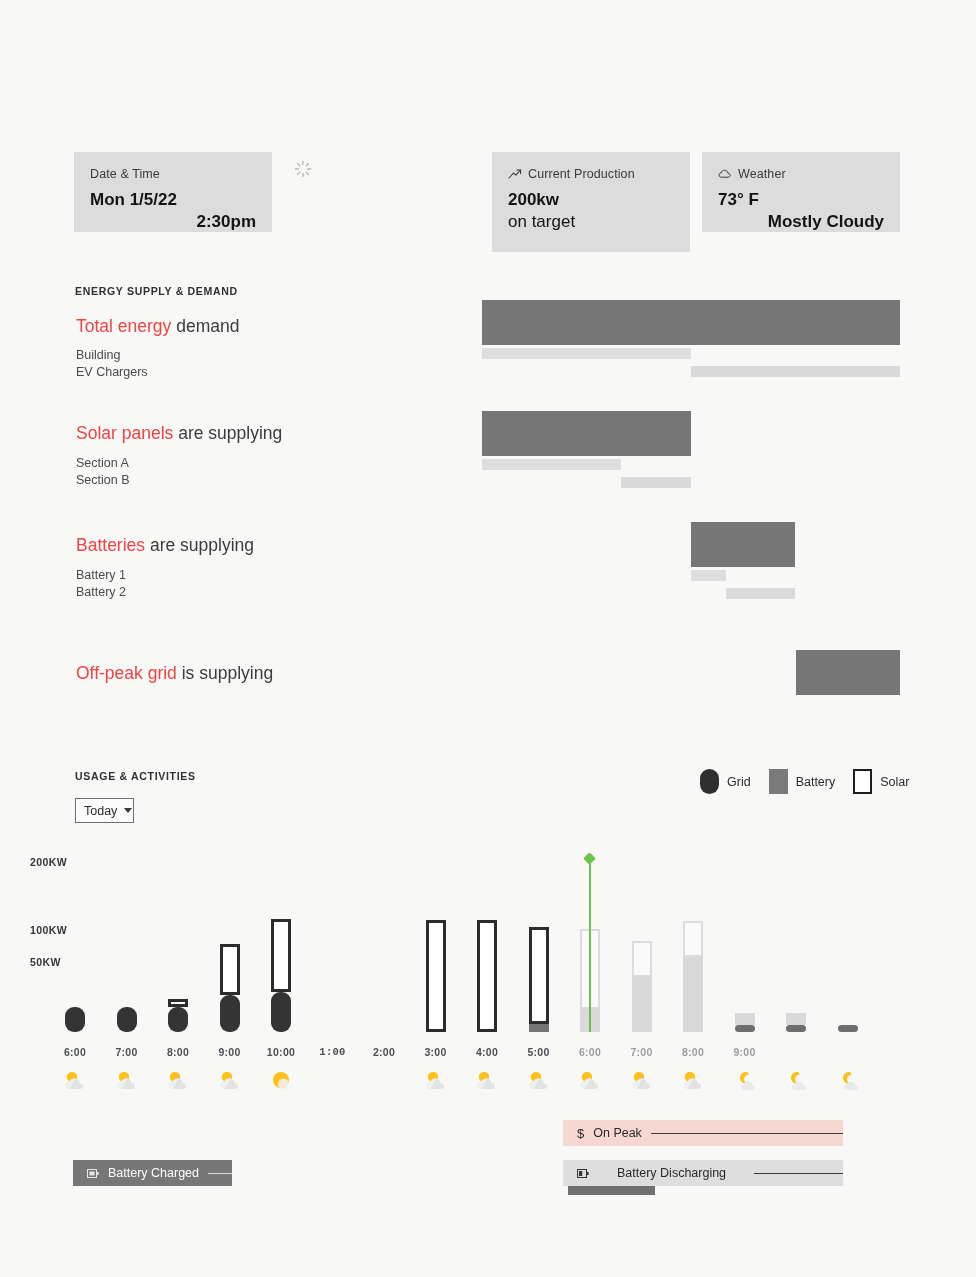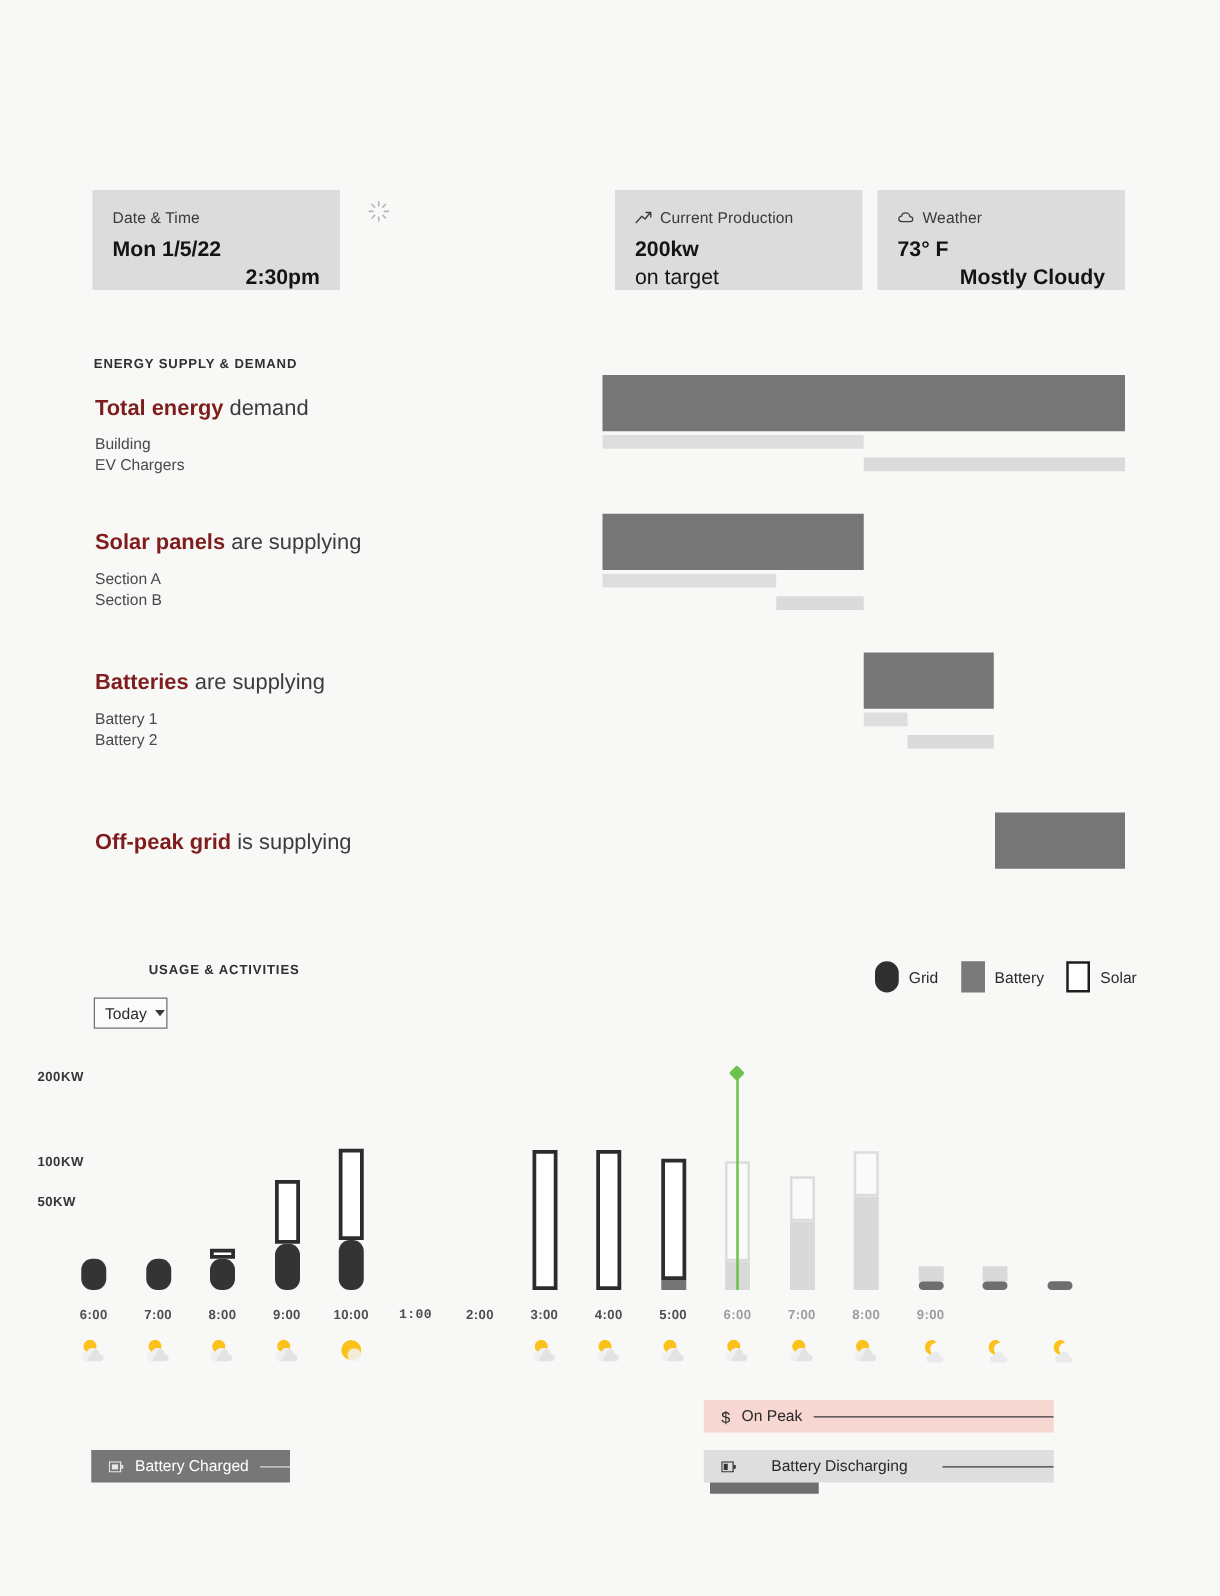--- a/index.html
+++ b/index.html
@@ -58,21 +58,21 @@
     font-weight: bold;
     letter-spacing: .7px;
     color: #303030;
   }
   .row-title {
     position: absolute;
     font-size: 17.5px;
     color: #3c3c3c;
     white-space: nowrap;
   }
-  .row-title b { color: #7f1d1d; font-weight: bold; }
+  .row-title b { color: #ef4444; font-weight: normal; }
   .sub-label {
     position: absolute;
     font-size: 12.5px;
     color: #4a4a4a;
     white-space: nowrap;
   }
 
   
   .hbar { position: absolute; }
   .hbar.dark  { background: #767676; }
@@ -188,21 +188,21 @@
     <line x1="9" y1="13.6" x2="9" y2="16.6"></line>
     <line x1="1.4" y1="9" x2="4.4" y2="9"></line>
     <line x1="13.6" y1="9" x2="16.6" y2="9"></line>
     <line x1="3.6" y1="3.6" x2="5.7" y2="5.7"></line>
     <line x1="12.3" y1="12.3" x2="14.4" y2="14.4"></line>
     <line x1="3.6" y1="14.4" x2="5.7" y2="12.3"></line>
     <line x1="12.3" y1="5.7" x2="14.4" y2="3.6"></line>
   </g>
 </svg>
 
-<div class="card" id="card1" style="left:492px; top:152px; width:198px; height:80px;">
+<div class="card" id="card1" style="left:492px; top:152px; width:198px; height:100px;">
   <div class="card-label">
     <svg class="mini-icon" viewBox="0 0 14 12">
       <path d="M1 10 L5.5 5 L8 7.2 L12.3 2" fill="none" stroke="#3a3a3a" stroke-width="1.1" stroke-linecap="round" stroke-linejoin="round"></path>
       <path d="M8.8 2 L12.6 2 L12.6 5.6" fill="none" stroke="#3a3a3a" stroke-width="1.1" stroke-linecap="round" stroke-linejoin="round"></path>
     </svg>
     <span>Current Production</span>
   </div>
   <div class="card-big">200kw</div>
   <div class="card-sub">on target</div>
 </div>
@@ -245,21 +245,21 @@
 <div class="sub-label" style="left:76px; top:585px;">Battery 2</div>
 <div class="hbar dark" style="left:691px; top:522px; width:104px; height:45px;"></div>
 <div class="hbar light" style="left:691px; top:570px; width:35px; height:11px;"></div>
 <div class="hbar light2" style="left:726px; top:588px; width:69px; height:11px;"></div>
 
 <div class="row-title" style="left:76px; top:663px;">
   <b>Off-peak grid</b><span> is supplying</span>
 </div>
 <div class="hbar dark" style="left:796px; top:650px; width:104px; height:45px;"></div>
 
-<div class="sec-title" style="left:75px; top:770px;margin-left:44px;">USAGE &amp; ACTIVITIES</div>
+<div class="sec-title" style="left:75px; top:770px;">USAGE &amp; ACTIVITIES</div>
 
 <div class="dropdown" style="left:75px; top:798px; width:59px; height:25px;">
   <span>Today</span>
   <span class="caret"></span>
 </div>
 
 <div class="legend" style="left:700px; top:769px;">
   <div class="legend-item">
     <span class="sw-grid"></span>
     <span class="legend-text">Grid</span>

